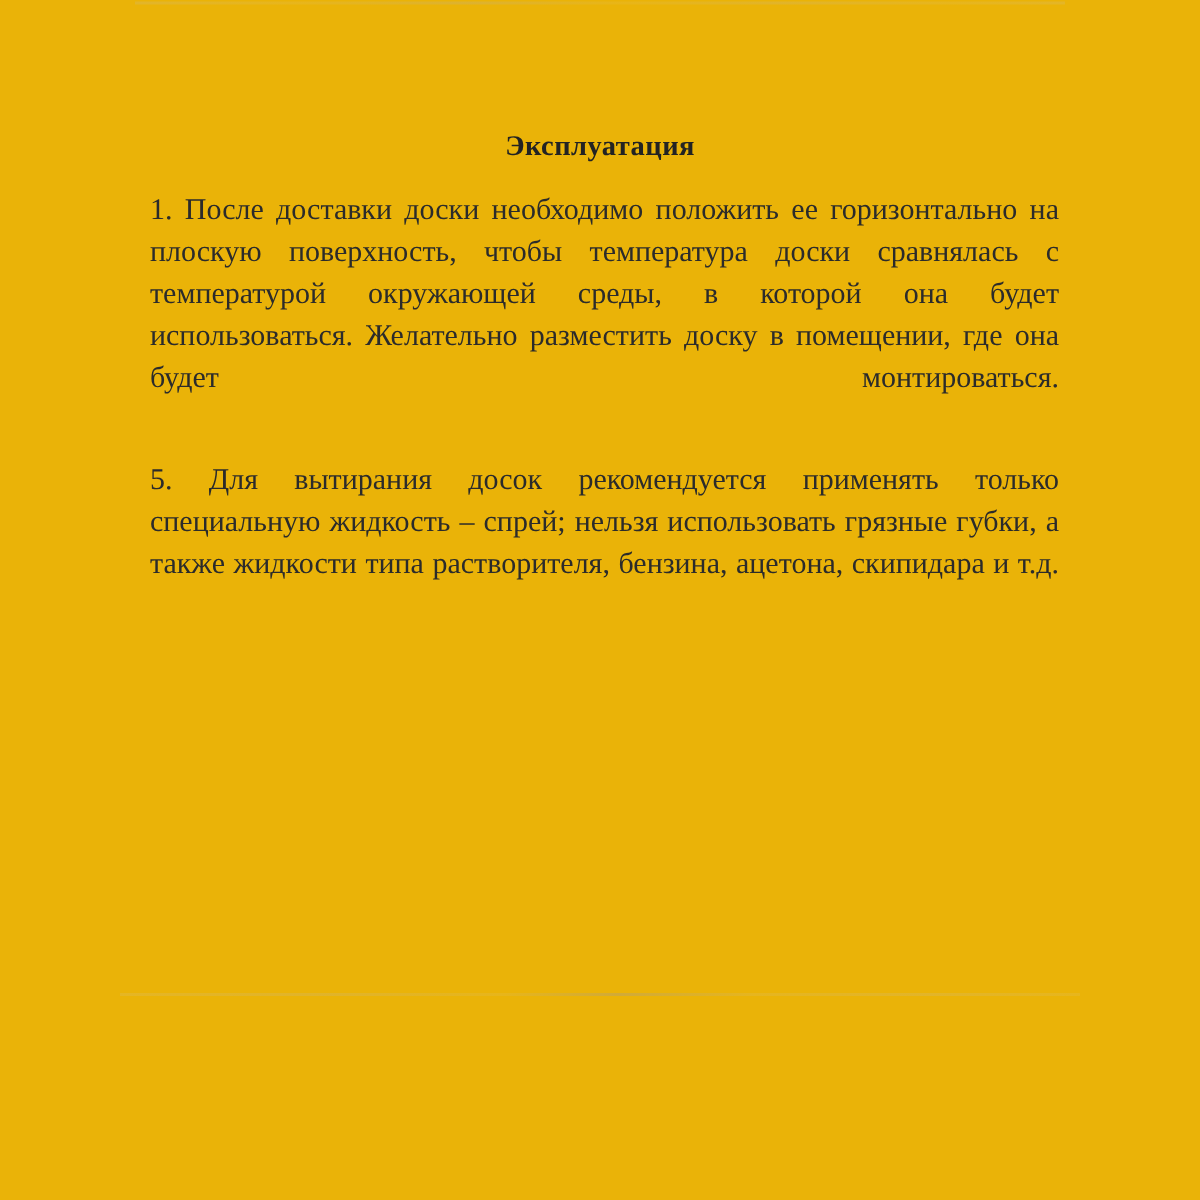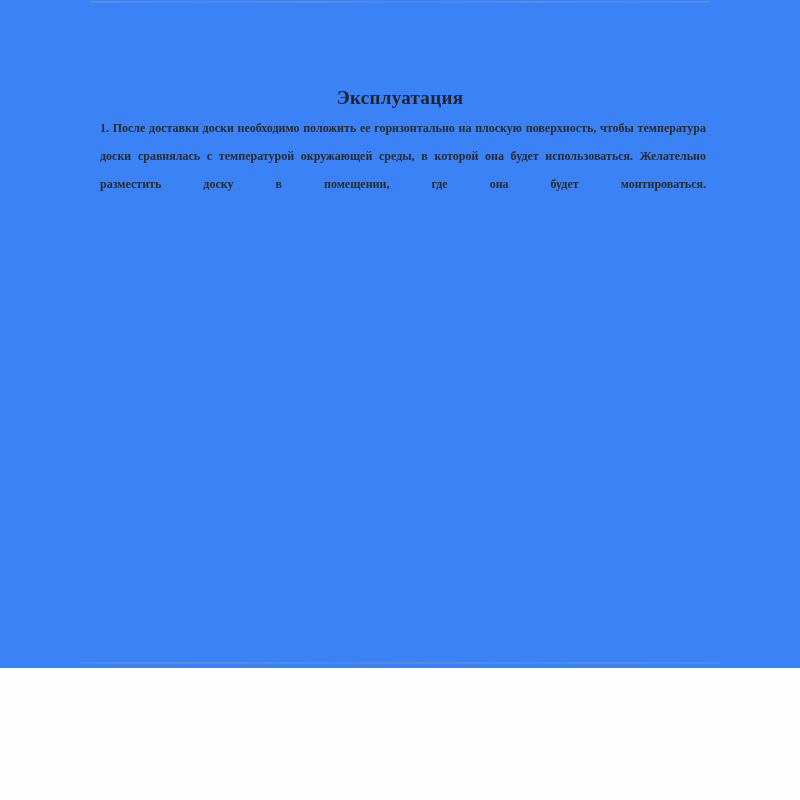--- a/index.html
+++ b/index.html
@@ -12,23 +12,23 @@
     height: 800px;
     background: #fefefe;
     font-family: "Liberation Serif", "DejaVu Serif", serif;
     color: #2a2a2a;
     overflow: hidden;
   }
 
   .page {
     position: relative;
     width: 800px;
-    height: 668px;
+    height: 800px;
     box-sizing: border-box;
-    background: #3b82f6;
+    background: #eab308;
   }
 
   
   .scan-noise-top {
     position: absolute;
     left: 90px;
     top: 1px;
     width: 620px;
     height: 2px;
     background: linear-gradient(90deg,
@@ -72,29 +72,28 @@
   }
 
   .body-block {
     position: absolute;
     left: 100px;
     top: 114px;
     width: 606px;
   }
 
   .para {
-    margin: 0 0 12px 0;
-    font-size: 12px;
+    margin: 12px 0 12px 0;
+    font-size: 20px;
     line-height: 28px;
     text-align: justify;
     text-justify: inter-word;
     color: #2b2b2b;
     text-indent: 0;
     hyphens: none;
-    font-weight: bold;
   }
   .para:last-child {
     margin-bottom: 0;
   }
   
   .para::after {
     content: "";
     display: inline-block;
     width: 100%;
   }
@@ -103,18 +102,19 @@
 <body>
 
 <div class="page">
 
   <div class="scan-noise-top"></div>
 
   <h1 class="doc-title">Эксплуатация</h1>
 
   <div class="body-block">
     <p class="para">1.  После доставки доски необходимо положить ее горизонтально на плоскую поверхность, чтобы температура доски сравнялась с температурой окружающей среды, в которой она будет использоваться. Желательно разместить доску в помещении, где она будет монтироваться.</p>
+    <p class="para">5.  Для вытирания досок рекомендуется применять только специальную жидкость – спрей; нельзя использовать грязные губки, а также жидкости типа растворителя, бензина, ацетона, скипидара и т.д.</p>
 
   </div>
 
   <div class="scan-noise-bottom"></div>
 
 </div>
 
 </body></html>

